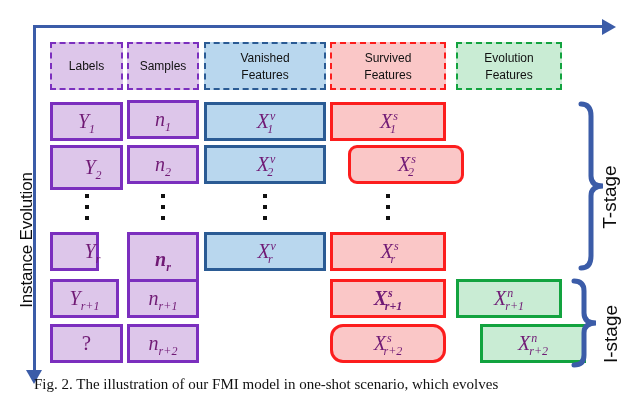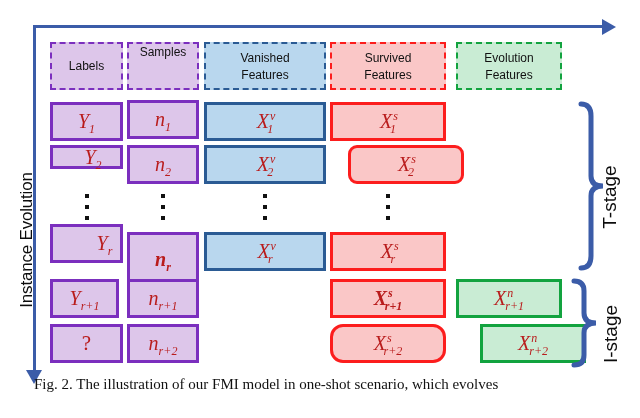--- a/index.html
+++ b/index.html
@@ -38,21 +38,21 @@
   .hdr.two-line{line-height:17px;}
 
   
   .cell{
     position:absolute;box-sizing:border-box;
     display:flex;align-items:center;justify-content:center;
     border-style:solid;border-width:3px;
   }
   .math{
     font-family:"Liberation Serif",serif;font-style:italic;
-    font-size:20px;color:#b91c1c;white-space:nowrap;position:relative;text-align:center;
+    font-size:20px;color:#701a75;white-space:nowrap;position:relative;text-align:center;
   }
   .math .sub{font-size:12px;font-style:italic;position:relative;top:5px;left:0px;}
   .math .sup{font-size:12px;font-style:italic;position:relative;top:-8px;left:1px;}
   .math.qm{font-style:normal;font-size:21px;}
 
   
   .vdots{position:absolute;display:flex;flex-direction:column;
     align-items:center;justify-content:space-between;height:26px;}
   .vdots i{display:block;width:4px;height:4px;background:#111;}
 
@@ -78,51 +78,51 @@
 <div id="root">
 
   <div class="axis-h"></div>
   <div class="axis-h-head"></div>
 
   <div class="axis-title-left">Instance Evolution</div>
   <div class="axis-v"></div>
   <div class="axis-v-head"></div>
 
   <div class="hdr" id="h-labels" style="left: 50px; top: 42px; width: 73px; height: 48px; background: rgb(221, 198, 234); border-color: rgb(123, 47, 190); display: block; padding-top: 14px;"><span>Labels</span></div>
-  <div class="hdr" id="h-samples" style="left: 127px; top: 42px; width: 72px; height: 48px; background: rgb(221, 198, 234); border-color: rgb(123, 47, 190); display: block; "><span>Samples</span></div>
+  <div class="hdr" id="h-samples" style="left: 127px; top: 42px; width: 72px; height: 48px; background: rgb(221, 198, 234); border-color: rgb(123, 47, 190); display: block; padding-top: 14px;"><span>Samples</span></div>
   <div class="hdr two-line" id="h-vanished" style="left: 204px; top: 42px; width: 122px; height: 48px; background: rgb(185, 215, 238); border-color: rgb(43, 91, 148); display: block; padding-top: 6px;"><span>Vanished</span><br><span>Features</span></div>
   <div class="hdr two-line" id="h-survived" style="left: 330px; top: 42px; width: 116px; height: 48px; background: rgb(250, 199, 199); border-color: rgb(252, 29, 29); display: block; padding-top: 6px;"><span>Survived</span><br><span>Features</span></div>
   <div class="hdr two-line" id="h-augmented" style="left: 456px; top: 42px; width: 106px; height: 48px; background: rgb(201, 236, 212); border-color: rgb(18, 163, 63); display: block; padding-top: 6px;"><span>Evolution</span><br><span>Features</span></div>
 
   <div id="grid">
       <div class="cell" style="left: 50px; top: 102px; width: 73px; height: 39px; background: rgb(221, 198, 234); border-color: rgb(123, 47, 190);">
         <span class="math"><span>Y</span><span class="sub" style="margin-left: 0px;">1</span></span>
       </div>
       <div class="cell" style="left: 127px; top: 100px; width: 72px; height: 39px; background: rgb(221, 198, 234); border-color: rgb(123, 47, 190);">
         <span class="math"><span>n</span><span class="sub" style="margin-left: 0px;">1</span></span>
       </div>
       <div class="cell" style="left: 204px; top: 102px; width: 122px; height: 39px; background: rgb(185, 215, 238); border-color: rgb(43, 91, 148);">
         <span class="math"><span>X</span><span class="sup">v</span><span class="sub" style="margin-left: -7px;">1</span></span>
       </div>
       <div class="cell" style="left: 330px; top: 102px; width: 116px; height: 39px; background: rgb(250, 199, 199); border-color: rgb(252, 29, 29);">
         <span class="math"><span>X</span><span class="sup">s</span><span class="sub" style="margin-left: -7px;">1</span></span>
       </div>
-      <div class="cell" style="left: 50px; top: 145px; width: 73px; height: 24px; background: rgb(221, 198, 234); border-color: rgb(123, 47, 190); padding-left: 13px;">
+      <div class="cell" style="left: 50px; top: 145px; width: 73px; height: 45px; background: rgb(221, 198, 234); border-color: rgb(123, 47, 190); padding-left: 13px;">
         <span class="math"><span>Y</span><span class="sub" style="margin-left: 0px;">2</span></span>
       </div>
       <div class="cell" style="left: 127px; top: 145px; width: 72px; height: 39px; background: rgb(221, 198, 234); border-color: rgb(123, 47, 190);">
         <span class="math"><span>n</span><span class="sub" style="margin-left: 0px;">2</span></span>
       </div>
       <div class="cell" style="left: 204px; top: 145px; width: 122px; height: 39px; background: rgb(185, 215, 238); border-color: rgb(43, 91, 148);">
         <span class="math"><span>X</span><span class="sup">v</span><span class="sub" style="margin-left: -7px;">2</span></span>
       </div>
       <div class="cell" style="left: 348px; top: 145px; width: 116px; height: 39px; background: rgb(250, 199, 199); border-color: rgb(252, 29, 29); border-radius: 9px;">
         <span class="math"><span>X</span><span class="sup">s</span><span class="sub" style="margin-left: -7px;">2</span></span>
       </div>
-      <div class="cell" style="left: 50px; top: 224px; width: 73px; height: 39px; background: rgb(221, 198, 234); border-color: rgb(123, 47, 190); padding-left: 36px;">
+      <div class="cell" style="left: 50px; top: 232px; width: 49px; height: 39px; background: rgb(221, 198, 234); border-color: rgb(123, 47, 190); padding-left: 36px;">
         <span class="math"><span>Y</span><span class="sub" style="margin-left: 0px;">r</span></span>
       </div>
       <div class="cell" style="left: 127px; top: 232px; width: 72px; height: 55px; background: rgb(221, 198, 234); border-color: rgb(123, 47, 190); font-weight: bold;">
         <span class="math"><span>n</span><span class="sub" style="margin-left: 0px;">r</span></span>
       </div>
       <div class="cell" style="left: 204px; top: 232px; width: 122px; height: 39px; background: rgb(185, 215, 238); border-color: rgb(43, 91, 148);">
         <span class="math"><span>X</span><span class="sup">v</span><span class="sub" style="margin-left: -7px;">r</span></span>
       </div>
       <div class="cell" style="left: 330px; top: 232px; width: 116px; height: 39px; background: rgb(250, 199, 199); border-color: rgb(252, 29, 29);">
         <span class="math"><span>X</span><span class="sup">s</span><span class="sub" style="margin-left: -7px;">r</span></span>

